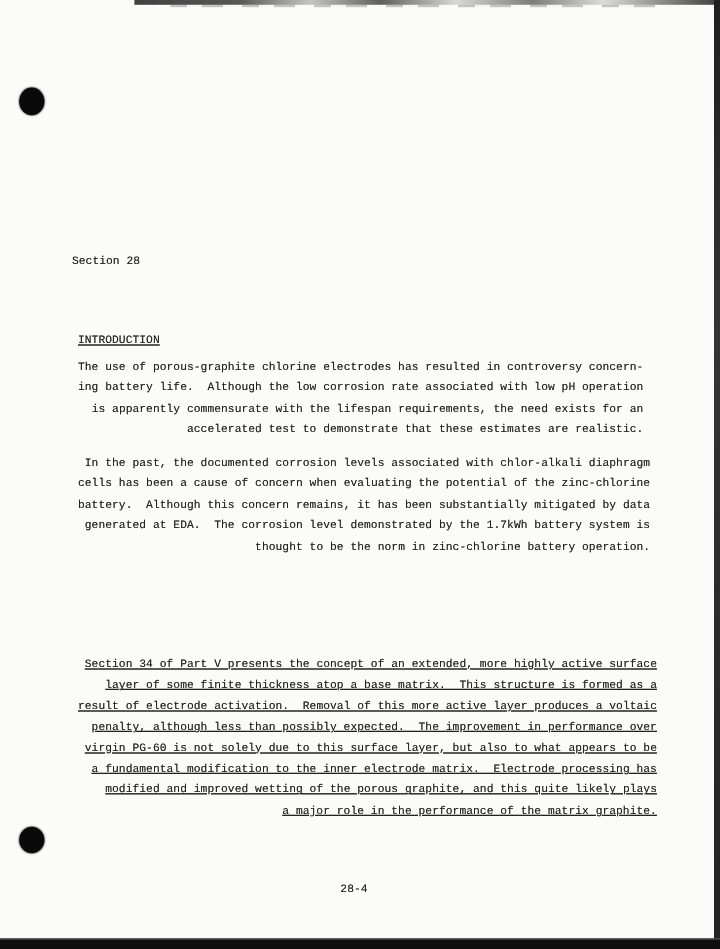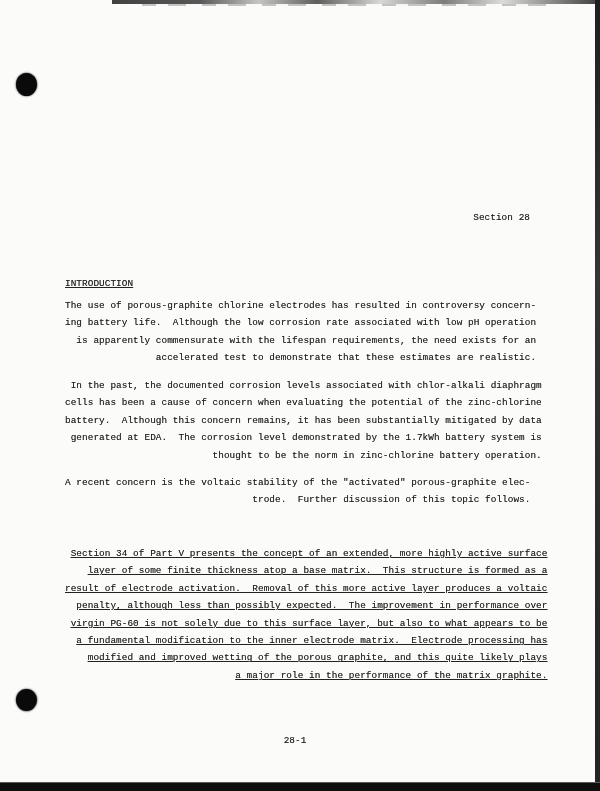--- a/index.html
+++ b/index.html
@@ -79,21 +79,21 @@
   .tw {
     position: absolute;
     white-space: pre;
     font-size: 9.4px;
     letter-spacing: 0.05px;
     text-shadow: 0 0 0.4px rgba(30,30,30,0.55);
   }
   .header-block {
     left: 60px;
     width: 470px;
-    text-align: right;
+    text-align: left;
     white-space: pre-line;
   }
   .section-label { top: 212px; line-height: 12px; }
   .doc-title { top: 235px; line-height: 12px; }
   .heading { left: 65px; line-height: 12px; }
   .heading-intro { top: 278px; text-decoration: underline; }
   .heading-nature {
     top: 521px;
     text-decoration: underline;
     text-underline-offset: 2.5px;
@@ -133,28 +133,26 @@
 ing battery life.  Although the low corrosion rate associated with low pH operation
 is apparently commensurate with the lifespan requirements, the need exists for an
 accelerated test to demonstrate that these estimates are realistic.</div>
 
   <div class="tw para para-2">In the past, the documented corrosion levels associated with chlor-alkali diaphragm
 cells has been a cause of concern when evaluating the potential of the zinc-chlorine
 battery.  Although this concern remains, it has been substantially mitigated by data
 generated at EDA.  The corrosion level demonstrated by the 1.7kWh battery system is
 thought to be the norm in zinc-chlorine battery operation.</div>
 
-  <div class="tw para para-3">A recent concern is the voltaic stability of the "activated" porous-graphite elec-
-trode.  Further discussion of this topic follows.</div>
 
 
   <div class="tw para para-4">Section 34 of Part V presents the concept of an extended, more highly active surface
 layer of some finite thickness atop a base matrix.  This structure is formed as a
 result of electrode activation.  Removal of this more active layer produces a voltaic
 penalty, although less than possibly expected.  The improvement in performance over
 virgin PG-60 is not solely due to this surface layer, but also to what appears to be
 a fundamental modification to the inner electrode matrix.  Electrode processing has
 modified and improved wetting of the porous graphite, and this quite likely plays
 a major role in the performance of the matrix graphite.</div>
 
-  <div class="tw page-number">28-1</div>
+  <div class="tw page-number">28-4</div>
 
 </div>
 
 </body></html>

